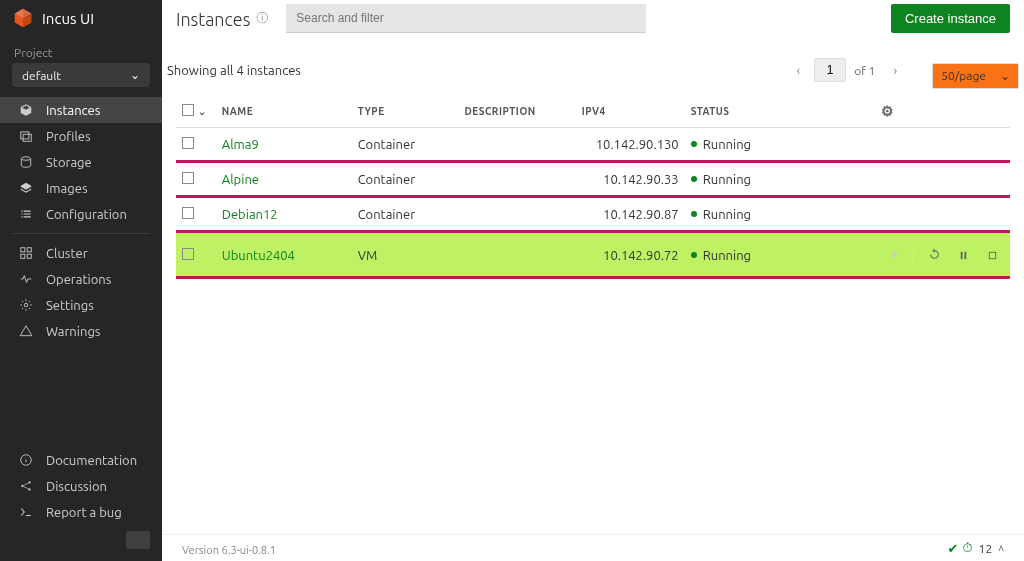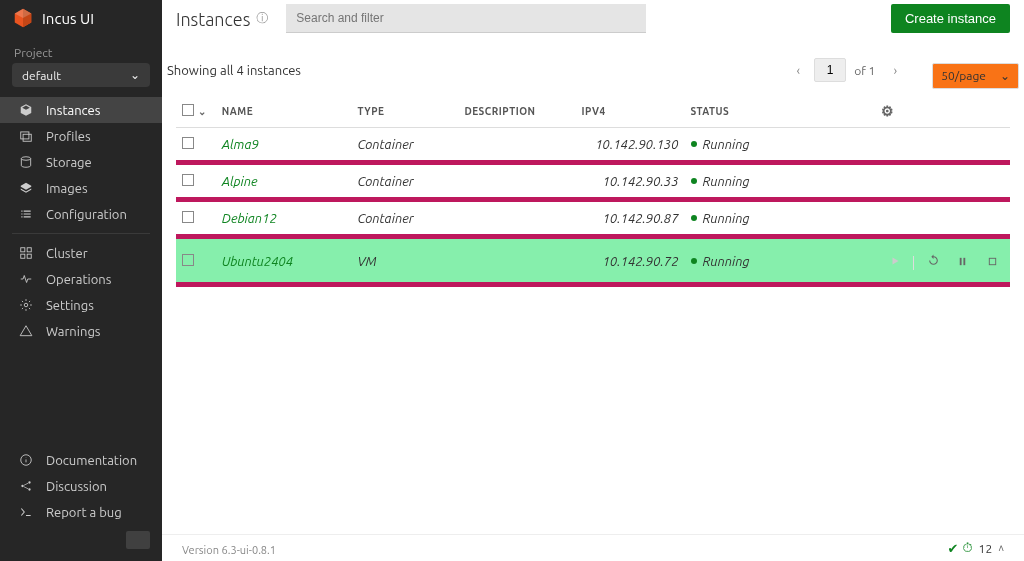--- a/index.html
+++ b/index.html
@@ -30,22 +30,22 @@
     .pager { display: flex; align-items: center; gap: 4px; }
     .pager-btn { width: 24px; height: 24px; display: flex; align-items: center; justify-content: center; color: #888; cursor: pointer; }
     .pager-input { width: 32px; text-align: center; background: #eee; border: 1px solid #ddd; padding: 4px 2px; font-size: 12px; border-radius: 2px; }
     .pager-of { font-size: 12px; color: #666; margin: 0 4px; }
     .perpage { background: #f97316; border: 1px solid #ddd; border-radius: 2px; padding: 5px 8px; font-size: 12px; display: flex; align-items: flex-start; gap: 14px; margin-left: 14px; cursor: pointer; margin-top: 12px; }
     .table { width: calc(100% - 28px); margin: 0 14px; border-collapse: collapse; }
     .table th { text-align: left; font-size: 10px; font-weight: 600; letter-spacing: 0.5px; color: #555; padding: 8px 6px; border-bottom: 1px solid #ddd; }
     .th-name { cursor: pointer; }
     .th-ipv4 { text-align: right; }
     .th-actions { text-align: right; padding-right: 8px; }
-    .table td { padding: 9px 6px; border-bottom: 5px solid #be185d; font-size: 13px; vertical-align: middle; font-style: italic; }
-    .table tbody tr.hovered { background: #86efac; }
+    .table td { padding: 9px 6px; border-bottom: 3px solid #be185d; font-size: 13px; vertical-align: middle; }
+    .table tbody tr.hovered { background: #bef264; }
     .chk { cursor: pointer; }
     .chk-box { width: 12px; height: 12px; border: 1px solid #888; display: inline-block; }
     .name-link { color: #0e8420; cursor: pointer; }
     .td-ipv4 { text-align: right;}
     .status-cell { display: flex; align-items: center; gap: 6px; }
     .dot { width: 6px; height: 6px; border-radius: 50%; background: #0e8420; }
     .actions-cell { text-align: right; white-space: nowrap; }
     .act-btn { width: 24px; height: 24px; display: inline-flex; align-items: center; justify-content: center; color: #666; cursor: pointer; border-radius: 2px; margin-left: 2px; }
     .act-btn.disabled { color: #ccc; }
     .act-sep { display:inline-block; width:1px; height:14px; background:#ddd; vertical-align:middle; margin:0 3px;}

